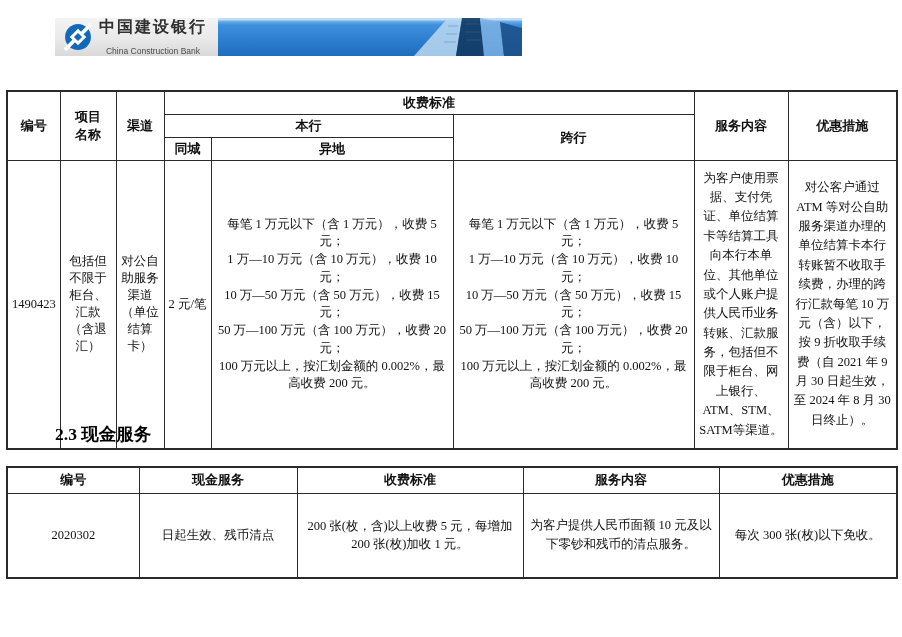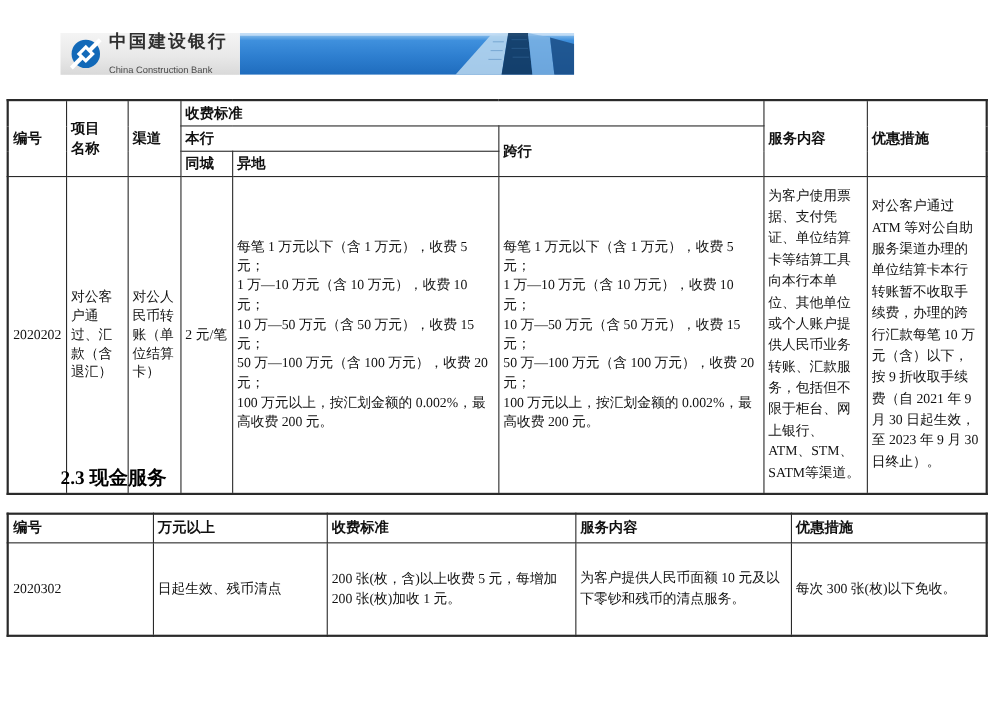--- a/index.html
+++ b/index.html
@@ -7,21 +7,21 @@
   body {
     width: 902px; height: 637px;
     font-family: "Liberation Serif", "DejaVu Serif", serif;
     color: #111;
     position: relative;
     overflow: hidden;
   }
   .page { position: relative; width: 902px; height: 637px; background: #fff; }
 
   
-  .bank-header { position: absolute; left: 55px; top: 30px; height: 38px; display: flex; }
+  .bank-header { position: absolute; left: 55px; top: 18px; height: 38px; display: flex; text-align: center; }
   .logo-panel {
     width: 163px; height: 38px;
     background: linear-gradient(180deg, #f4f4f4 0%, #e9e9e9 55%, #d9d9d9 100%);
     display: flex; align-items: center; padding-left: 8px; gap: 6px;
   }
   .logo-icon { width: 30px; height: 30px; flex: 0 0 auto; }
   .logo-text { display: flex; flex-direction: column; line-height: 1; }
   .bank-name-zh {
     font-family: "Liberation Sans", "DejaVu Sans", sans-serif;
     font-weight: bold; font-size: 16px; color: #2f2f2f; letter-spacing: 2px;
@@ -35,21 +35,21 @@
   
   table.doc {
     position: absolute; left: 6px;
     border-collapse: collapse; table-layout: fixed;
     width: 890px;
     border: 2px solid #2a2a2a;
   }
   table.doc th, table.doc td {
     border: 1px solid #2a2a2a;
     vertical-align: middle;
-    text-align: left;
+    text-align: center;
     font-size: 12.5px;
     padding: 2px 4px;
     overflow: hidden;
   }
   table.doc th {
     font-family: "Liberation Sans", "DejaVu Sans", sans-serif;
     font-weight: bold; font-size: 13px;
   }
   .pre { white-space: pre-line; }
   td.txt-left { text-align: left; padding: 4px 8px; }
@@ -142,54 +142,54 @@
       </tr>
       <tr class="hr2">
         <th colspan="2">本行</th>
         <th rowspan="2">跨行</th>
       </tr>
       <tr class="hr3">
         <th>同城</th>
         <th>异地</th>
       </tr>
       <tr class="dr">
-        <td>2020202</td>
-        <td>对公客户通过、汇款（含退汇）</td>
-        <td>对公人民币转账（单位结算卡）</td>
+        <td>1490423</td>
+        <td>包括但不限于柜台、汇款（含退汇）</td>
+        <td>对公自助服务渠道（单位结算卡）</td>
         <td>2 元/笔</td>
         <td class="fee-cell">每笔 1 万元以下（含 1 万元），收费 5 元；
 1 万—10 万元（含 10 万元），收费 10 元；
 10 万—50 万元（含 50 万元），收费 15 元；
 50 万—100 万元（含 100 万元），收费 20 元；
 100 万元以上，按汇划金额的 0.002%，最高收费 200 元。</td>
         <td class="fee-cell">每笔 1 万元以下（含 1 万元），收费 5 元；
 1 万—10 万元（含 10 万元），收费 10 元；
 10 万—50 万元（含 50 万元），收费 15 元；
 50 万—100 万元（含 100 万元），收费 20 元；
 100 万元以上，按汇划金额的 0.002%，最高收费 200 元。</td>
         <td class="just">为客户使用票据、支付凭证、单位结算卡等结算工具向本行本单位、其他单位或个人账户提供人民币业务转账、汇款服务，包括但不限于柜台、网上银行、ATM、STM、SATM等渠道。</td>
-        <td class="just">对公客户通过 ATM 等对公自助服务渠道办理的单位结算卡本行转账暂不收取手续费，办理的跨行汇款每笔 10 万元（含）以下，按 9 折收取手续费（自 2021 年 9 月 30 日起生效，至 2023 年 9 月 30 日终止）。</td>
+        <td class="just">对公客户通过 ATM 等对公自助服务渠道办理的单位结算卡本行转账暂不收取手续费，办理的跨行汇款每笔 10 万元（含）以下，按 9 折收取手续费（自 2021 年 9 月 30 日起生效，至 2024 年 8 月 30 日终止）。</td>
       </tr>
     </tbody>
   </table>
 
   <div class="section-title">2.3 现金服务</div>
 
   <table class="doc" id="table2">
     <colgroup>
       <col style="width:132px">
         <col style="width:158px">
         <col style="width:226px">
       <col style="width:196px">
         <col style="width:178px">
     </colgroup>
     <tbody>
       <tr class="hr">
         <th>编号</th>
-        <th>万元以上</th>
+        <th>现金服务</th>
         <th>收费标准</th>
         <th>服务内容</th>
         <th>优惠措施</th>
       </tr>
       <tr class="dr">
         <td>2020302</td>
         <td>日起生效、残币清点</td>
         <td class="fee-cell">200 张(枚，含)以上收费 5 元，每增加 200 张(枚)加收 1 元。</td>
         <td class="just">为客户提供人民币面额 10 元及以下零钞和残币的清点服务。</td>
         <td class="txt-left">每次 300 张(枚)以下免收。</td>

